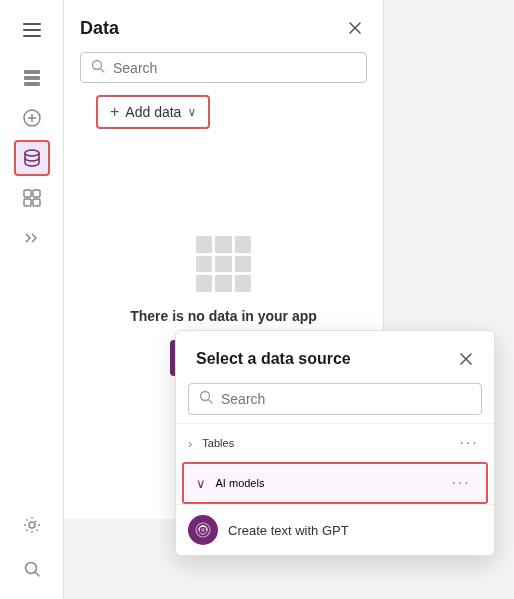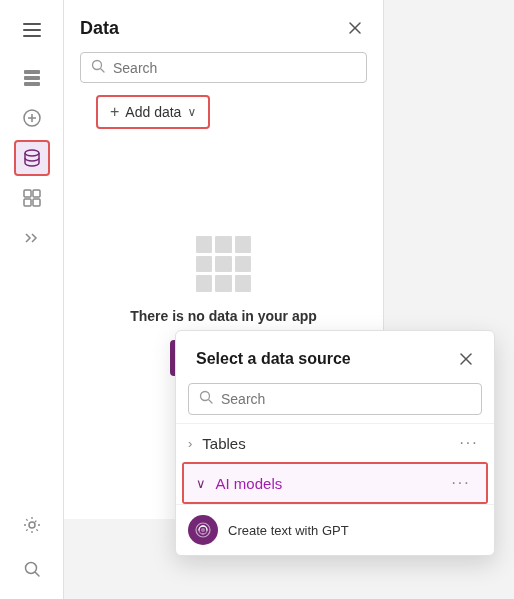--- a/index.html
+++ b/index.html
@@ -246,26 +246,26 @@
     }
 
     .chevron-down-item {
       color: #742774;
       font-size: 13px;
       margin-right: 10px;
     }
 
     .list-item-label {
       flex: 1;
-      font-size: 15px;
+      font-size: 11px;
       color: #333;
     }
 
     .list-item-label.purple {
-      color: #a21caf;
+      color: #000000;
       font-weight: 500;
     }
 
     .more-btn {
       color: #888;
       font-size: 16px;
       cursor: pointer;
       padding: 0 4px;
       letter-spacing: 1px;
     }

